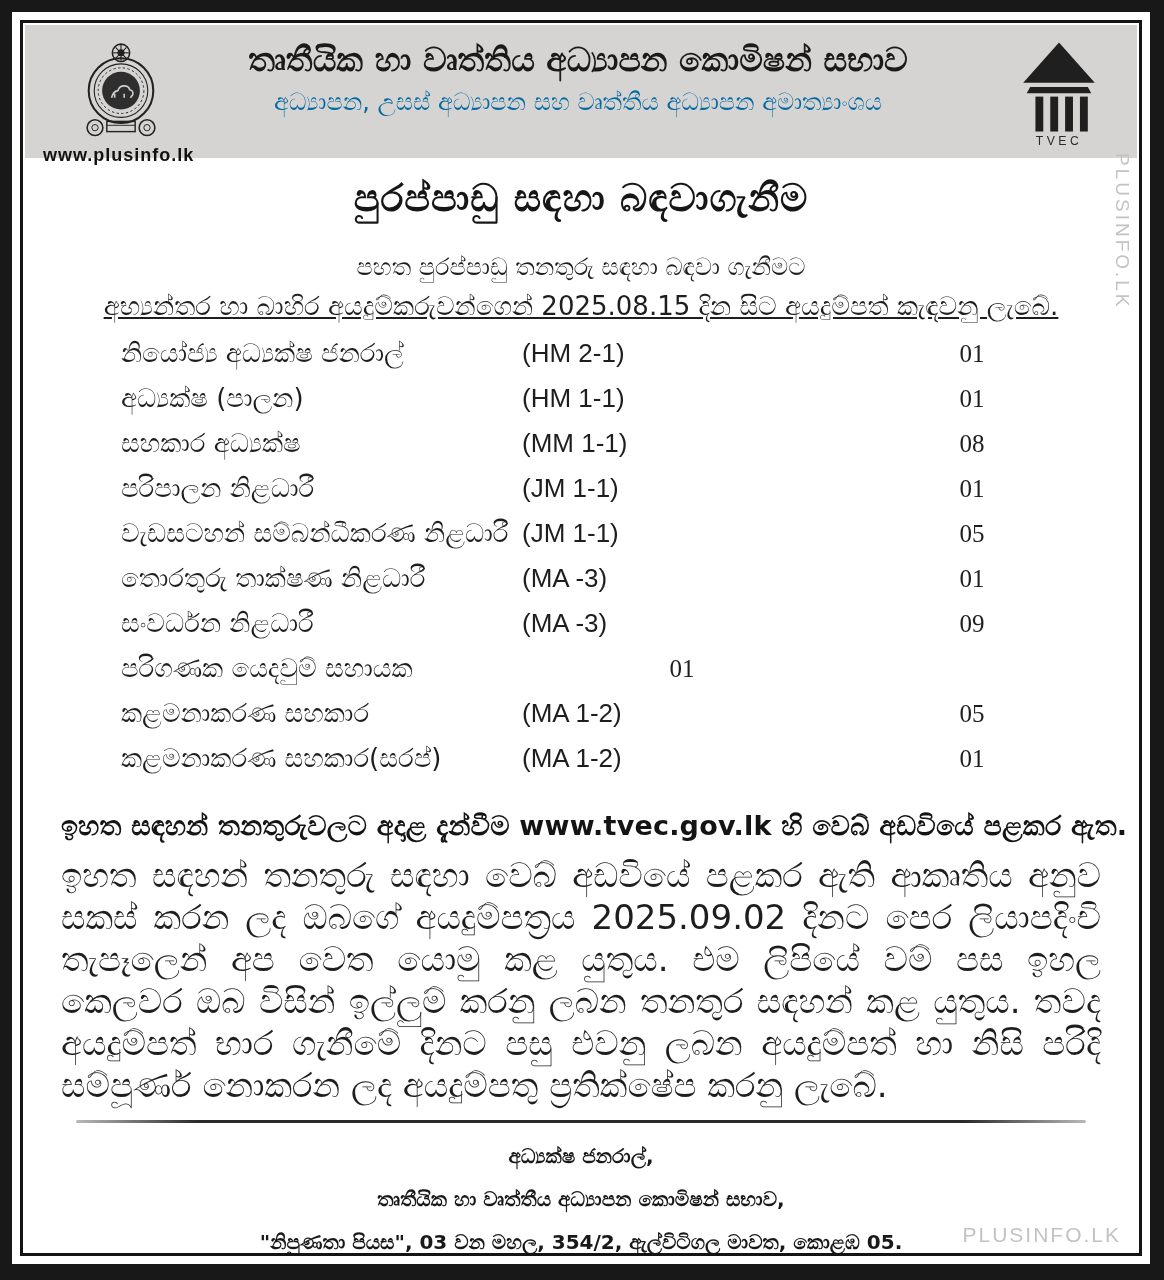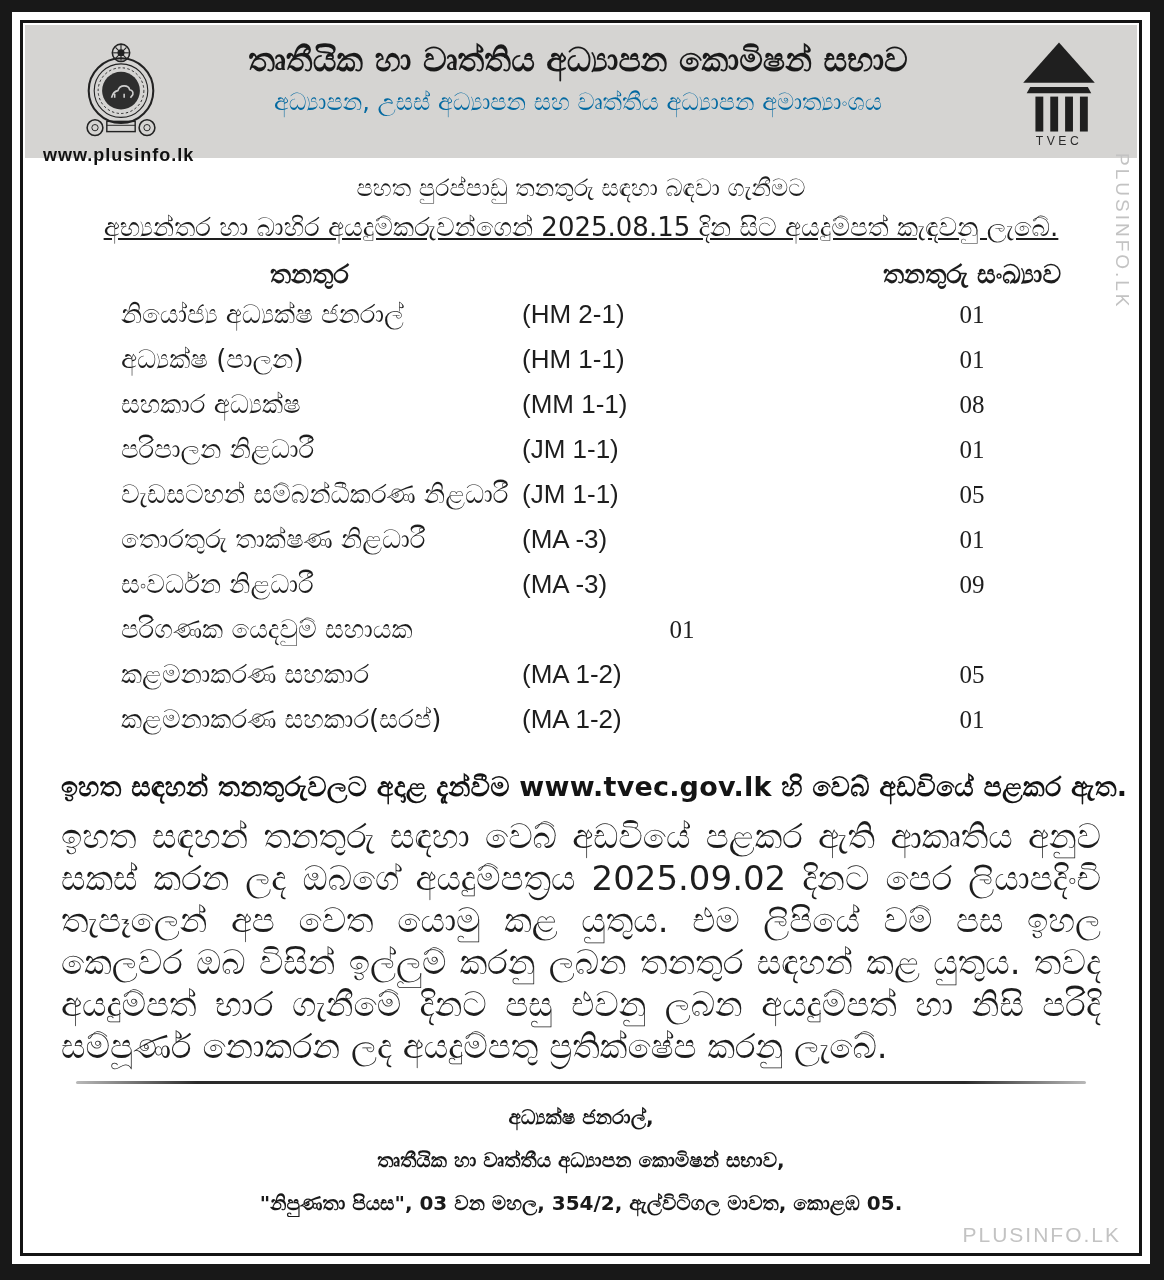--- a/index.html
+++ b/index.html
@@ -48,21 +48,21 @@
   .tvec-logo {
     position: absolute; right: 30px; top: 8px; width: 96px; height: 122px;
   }
   
   .content { position: absolute; top: 135px; left: 2px; right: 2px; bottom: 0; }
   .main-title {
     margin-top: 18px;
     text-align: center;
     font-size: 38px; font-weight: 900; letter-spacing: 1px; color: #161616;
   }
-  .intro-line1 { margin-top: 16px; text-align: center; font-size: 24px; }
+  .intro-line1 { margin-top: 32px; text-align: center; font-size: 24px; }
   .intro-line2 { margin-top: 10px; text-align: center; font-size: 26px; text-decoration: underline; }
   
   .vtable { margin-top: 16px; padding-left: 72px; padding-right: 0; }
   .vrow {
     display: grid;
     grid-template-columns: 425px 320px 260px;
     align-items: baseline;
     height: 45px;
   }
   .vhead { height: 40px; font-weight: bold; font-size: 26px; }
@@ -151,30 +151,26 @@
           <rect x="45" y="66" width="9" height="40"></rect>
           <rect x="62" y="66" width="9" height="40"></rect>
           <rect x="79" y="66" width="9" height="40"></rect>
         </g>
         <text x="55" y="122" text-anchor="middle" font-size="14" letter-spacing="4" font-family="Liberation Sans, sans-serif" fill="#2a2a2a">TVEC</text>
       </svg>
     </div>
 
     <div class="content">
 
+      <div class="main-title">පුරප්පාඩු සඳහා බඳවාගැනීම</div>
 
       <div class="intro-line1">පහත පුරප්පාඩු තනතුරු සඳහා බඳවා ගැනීමට</div>
       <div class="intro-line2">අභ්‍යන්තර හා බාහිර අයදුම්කරුවන්ගෙන් 2025.08.15 දින සිට අයදුම්පත් කැඳවනු ලැබේ.</div>
 
       <div class="vtable">
-        <div class="vrow vhead">
-          <div class="col-pos">තනතුර</div>
-          <div></div>
-          <div class="col-count">තනතුරු සංඛ්‍යාව</div>
-        </div>
         <div>
   <div class="vrow">
     <div class="cell-pos">නියෝජ්‍ය අධ්‍යක්ෂ ජනරාල්</div>
     <div class="cell-grade">(HM 2-1)</div>
     <div class="cell-count">01</div>
   </div>
 
   <div class="vrow">
     <div class="cell-pos">අධ්‍යක්ෂ (පාලන)</div>
     <div class="cell-grade">(HM 1-1)</div>

